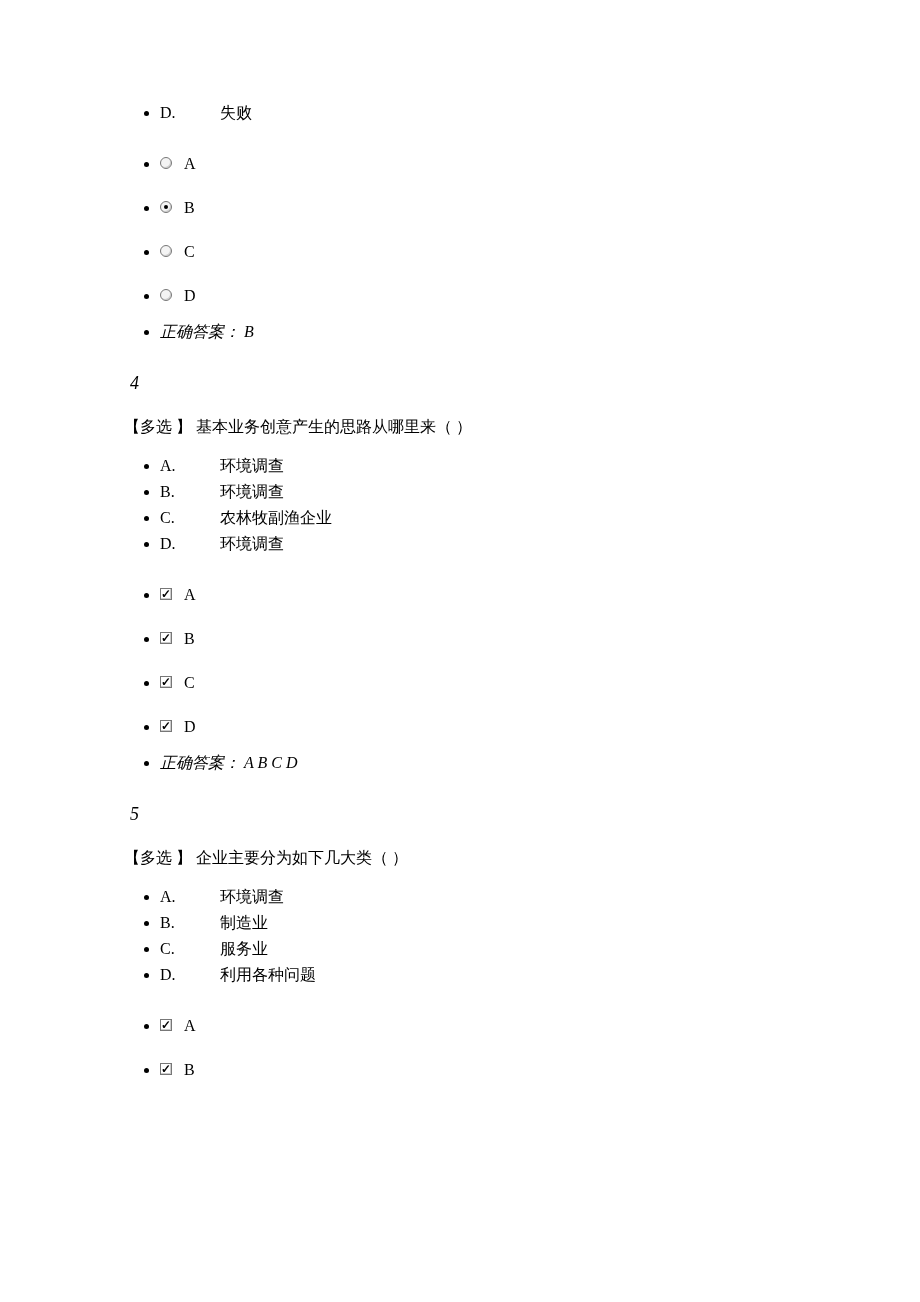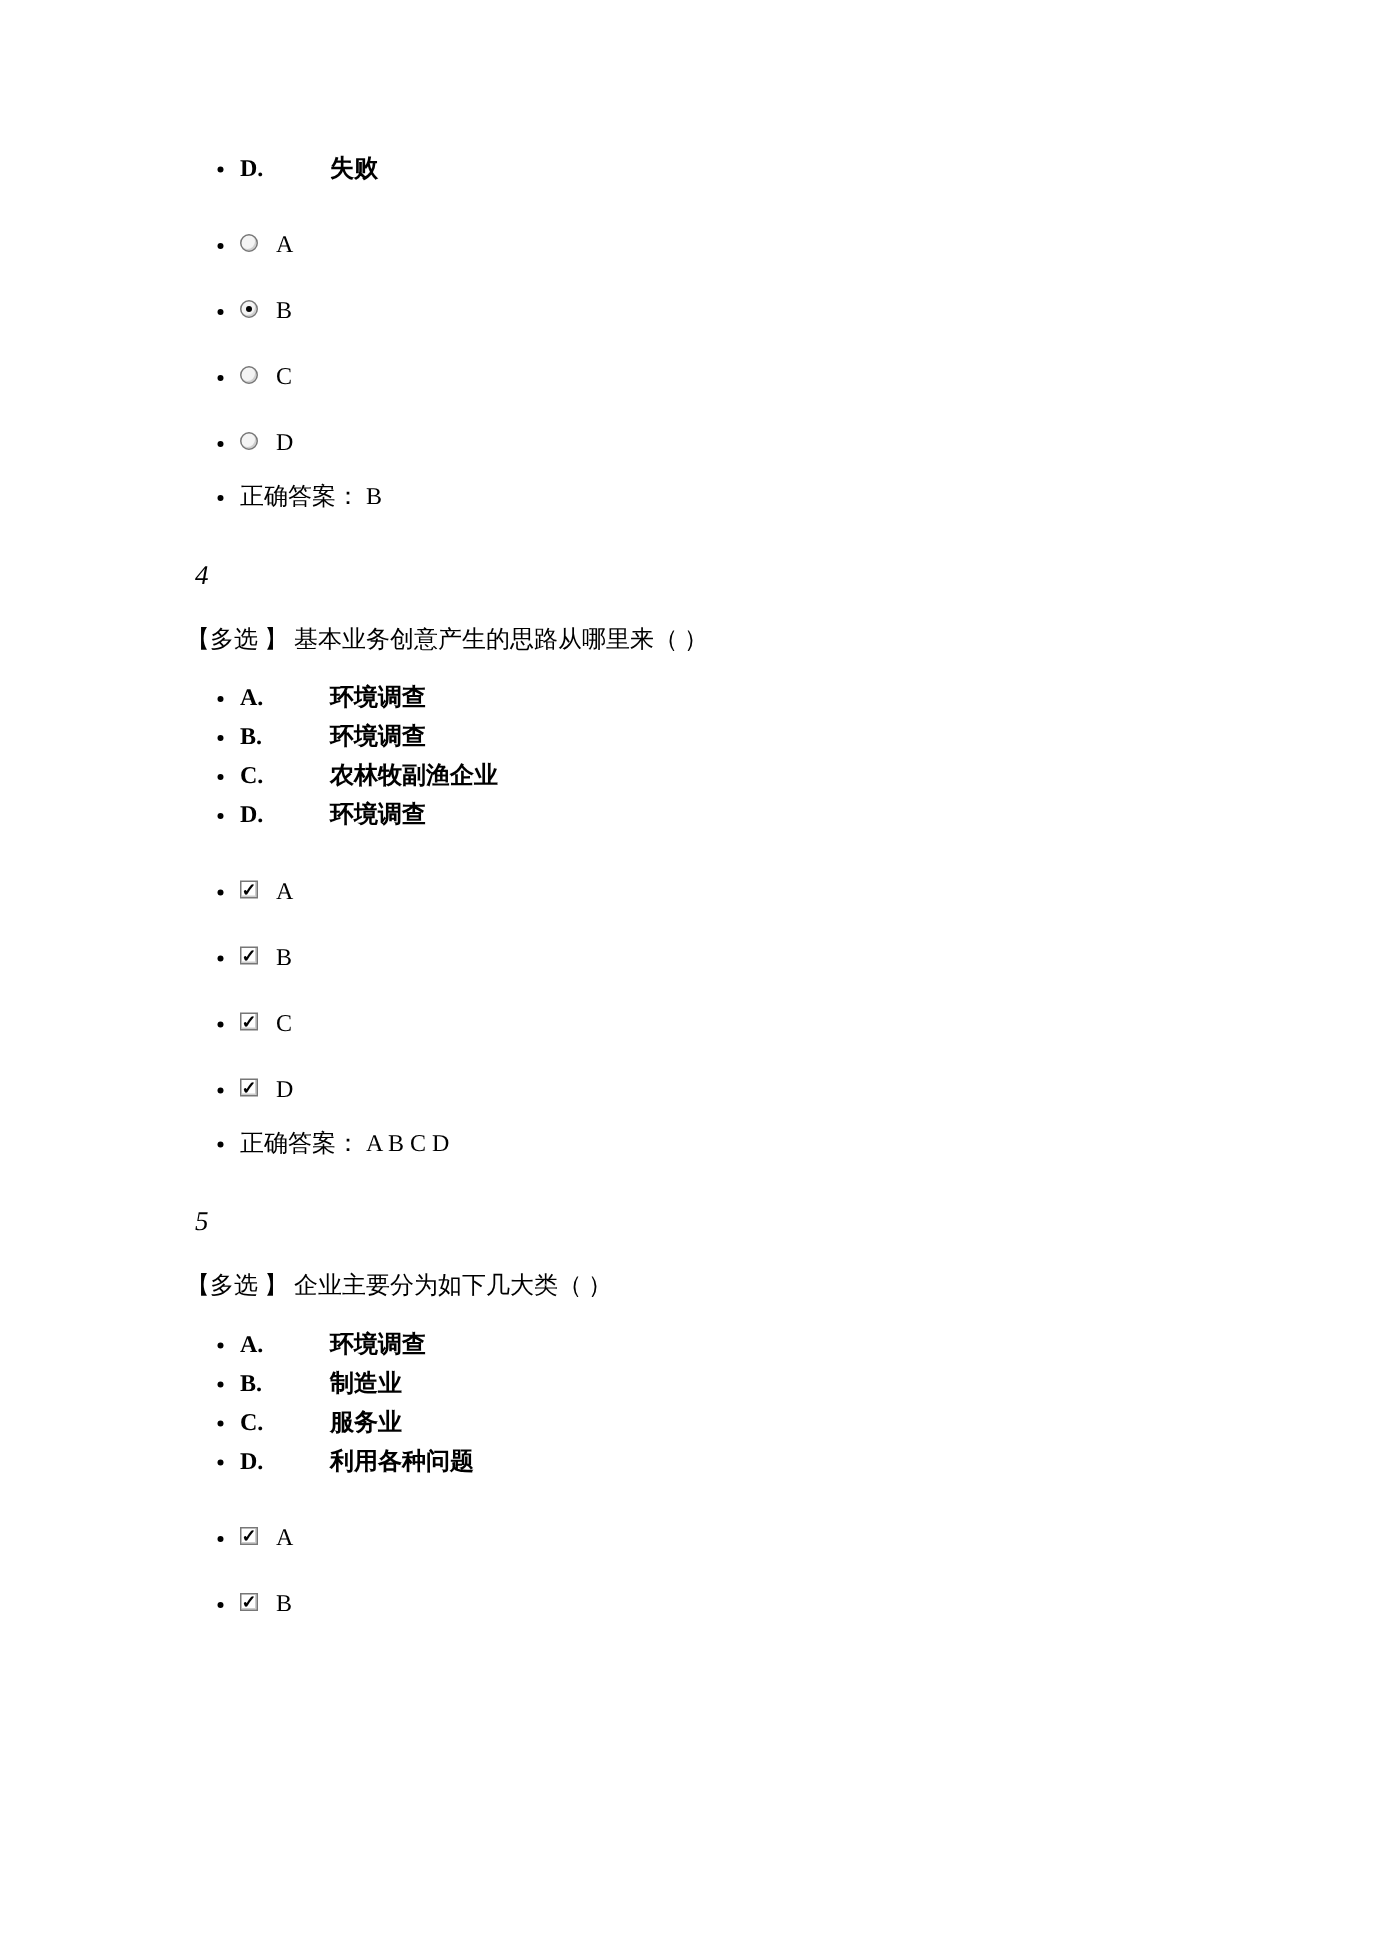--- a/index.html
+++ b/index.html
@@ -16,21 +16,20 @@
   ul {
     list-style-type: disc;
     padding-left: 80px;
     margin: 0;
   }
   li {
     padding: 2px 0;
   }
   .option-text-list li {
     padding: 1px 0;
-    font-weight: bold;
   }
   .option-letter {
     display: inline-block;
     min-width: 56px;
   }
   .input-list li {
     padding: 10px 0;
   }
   .input-wrap {
     display: inline-flex;
@@ -70,20 +69,21 @@
     content: "✓";
     position: absolute;
     left: 0px;
     top: -4px;
     font-size: 12px;
     font-weight: bold;
     color: #000;
   }
   .answer-list li {
     padding: 2px 0;
+    font-style: italic;
   }
   .qnum {
     font-style: italic;
     font-family: "Times New Roman", serif;
     font-size: 18px;
     margin: 24px 0 18px 50px;
   }
   .stem {
     margin: 0 0 14px 44px;
   }

